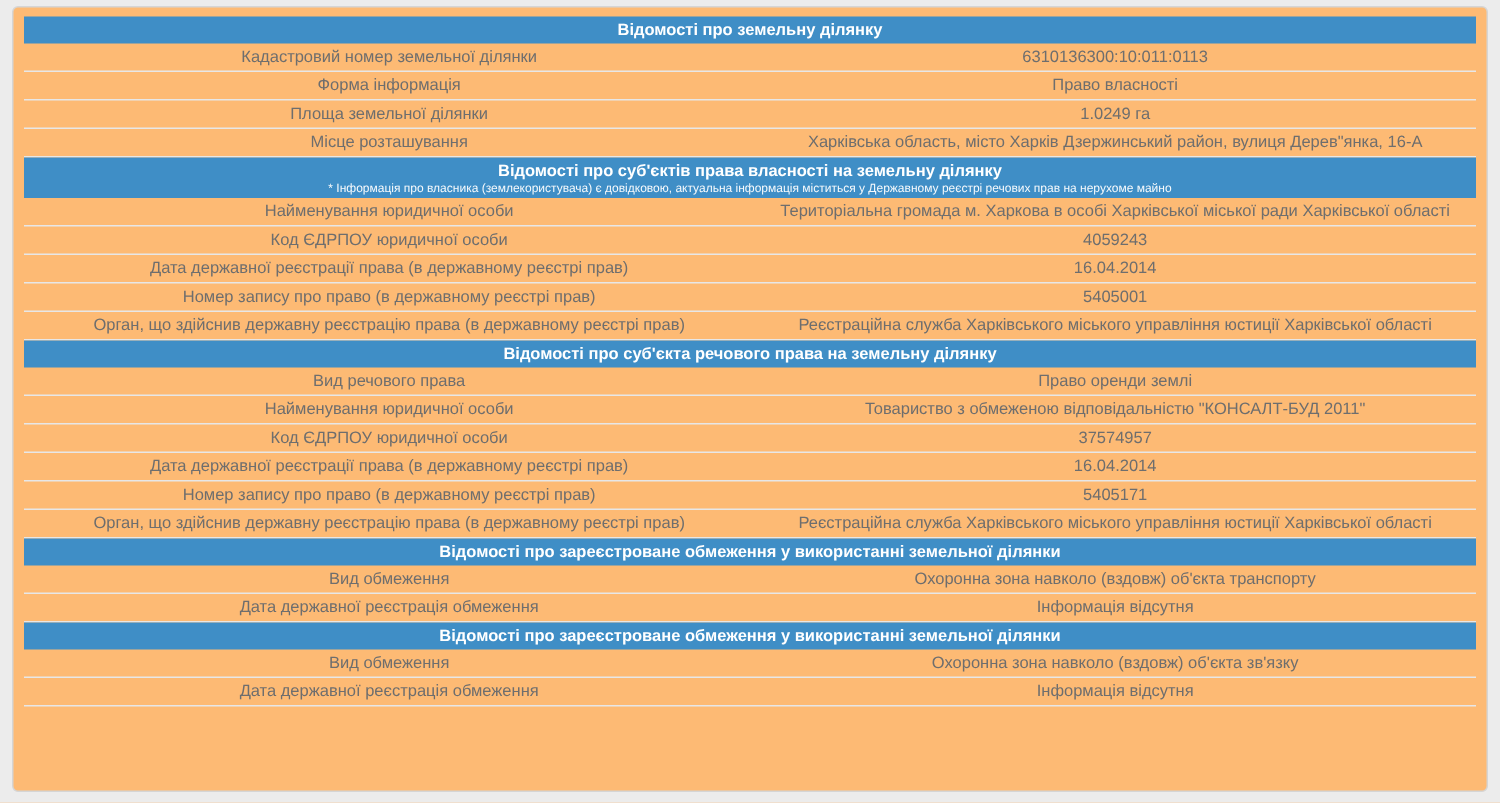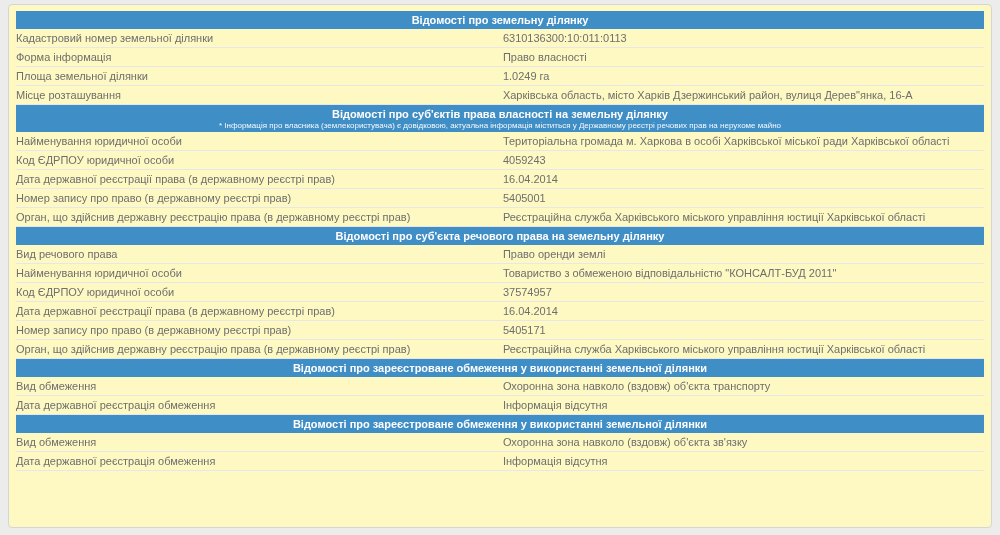--- a/index.html
+++ b/index.html
@@ -3,21 +3,21 @@
 <meta charset="utf-8">
 <style>
   * { box-sizing: border-box; margin: 0; padding: 0; }
   html, body {
     width: 1000px; height: 535px; overflow: hidden;
     background: #ececec;
     font-family: "Liberation Sans", sans-serif;
   }
   .card {
     margin: 4px 8px 0 8px;
-    background: #fef9c3;
+    background: #fdba74;
     border: 1px solid #d5d5d5;
     border-radius: 4px;
     padding: 6px 7px 10px 7px;
     min-height: 524px;
   }
   .section-header {
     background: #3f8ec6;
     color: #ffffff;
     text-align: center;
     padding: 3px 4px 2px 4px;
@@ -37,20 +37,21 @@
     display: flex;
     align-items: center;
     border-bottom: 1px solid #e7e7e7;
     padding: 3px 0 3px 0;
     min-height: 19px;
   }
   .cell {
     font-size: 11px;
     color: #6e6e6e;
     line-height: 12px;
+    text-align: center;
   }
   .cell.label { flex: 0 0 50.3%; padding-left: 0; }
   .cell.value { flex: 1 1 auto; }
   .pdf-btn {
     display: inline-block;
     margin-top: 9px;
     margin-left: 1px;
     background: #3f8ec6;
     border: 1px solid #3580b3;
     border-radius: 3px;

